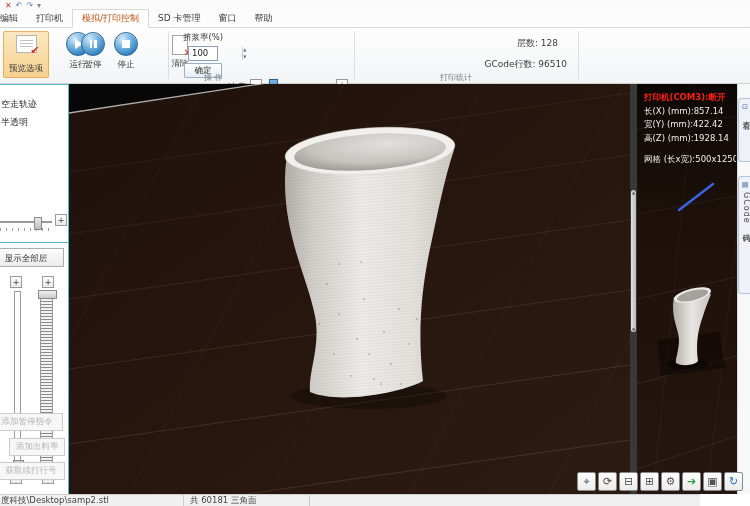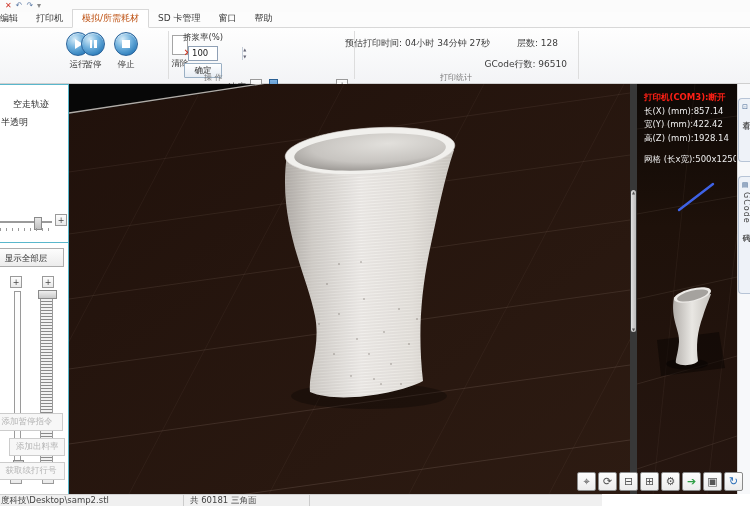--- a/index.html
+++ b/index.html
@@ -96,21 +96,21 @@
   .vtab{position:absolute;left:0px;width:13px;background:#eef2f8;border:1px solid #b7c4d6;border-right:none;border-radius:4px 0 0 4px;display:flex;flex-direction:column;align-items:center;padding:4px 0;box-sizing:border-box;}
   .vt-ico{font-size:7px;color:#4a6a94;line-height:8px;}
   .vt-label{writing-mode:vertical-rl;font-size:8px;color:#444;letter-spacing:1px;margin-top:3px;white-space:nowrap;}
   .vtab1{top:14px;height:64px;}
   .vtab2{top:92px;height:118px;}
   
   .bottom-toolbar{position:absolute;top:472px;left:577px;display:flex;gap:2px;}
   .vt-btn{width:19px;height:19px;border:1px solid #8a8a8a;background:linear-gradient(#fdfdfd,#ececec);border-radius:2px;font-size:11px;line-height:17px;text-align:center;color:#555;padding:0;box-sizing:border-box;font-family:inherit;}
   .vt-btn.green{color:#2e9e44;} .vt-btn.blue{color:#2b6fb8;}
   
-  .statusbar{position:absolute;top:494px;left:0;width:602px;height:12px;background:#f0f0f0;border-top:1px solid #cfcfcf;box-sizing:border-box;display:flex;align-items:flex-end;font-size:8.5px;color:#444;}
+  .statusbar{position:absolute;top:494px;left:0;width:700px;height:12px;background:#f0f0f0;border-top:1px solid #cfcfcf;box-sizing:border-box;display:flex;align-items:flex-end;font-size:8.5px;color:#444;}
   .sb-cell{height:100%;display:flex;align-items:center;box-sizing:border-box;border-right:1px solid #cccccc;white-space:nowrap;overflow:hidden;}
   .cell-path{width:184px;padding-left:1px;}
   .cell-tri{width:126px;padding-left:6px;}
   .cell-rest{flex:1;border-right:none;}
 </style>
 </head>
 <body>
 
 <div class="titlebar">
   <div class="qa">
@@ -118,28 +118,32 @@
     <span class="qa-btn qa-del">✕</span>
     <span class="qa-btn">↶</span>
     <span class="qa-btn">↷</span>
     <span class="qa-btn qa-more">▾</span>
   </div>
 </div>
 
 <div class="menubar">
   <span class="mtab mtab-cut">编辑</span>
   <span class="mtab">打印机</span>
-  <span class="mtab active">模拟/所需耗材</span>
+  <span class="mtab active">模拟/打印控制</span>
   <span class="mtab">SD 卡管理</span>
   <span class="mtab">窗口</span>
   <span class="mtab">帮助</span>
 </div>
 
 <div class="ribbon">
 
+  <div class="rb-item preview-opt">
+    <div class="po-ico"></div>
+    <div class="rb-label">预览选项</div>
+  </div>
 
   <div class="rb-item" style="left:44px;width:32px;margin-left:18px;">
     <div class="circle">
         <span class="tri"></span>
       </div>
     <div class="rb-label">运行</div>
   </div>
   <div class="rb-item" style="left:77px;width:32px;">
     <div class="circle">
         <span class="pause-bars">
@@ -179,30 +183,29 @@
   <span class="sq-btn speed-minus">-</span>
   <div class="speed-track">
     <div class="speed-handle"></div>
   </div>
   <span class="sq-btn speed-plus">+</span>
 
   <span class="grp-label" style="left:204px;">操 作</span>
 
   <div class="rsep" style="left:354px;"></div>
 
-  <span class="stat" style="top:9px;right:260px;">预估打印时间: 04小时 34分钟 27秒</span>
   <span class="stat" style="top:9px;right:192px;margin-left:38px;">层数: 128</span>
   <span class="stat" style="top:30px;right:183px;">GCode行数: 96510</span>
   <span class="grp-label" style="left:440px;">打印统计</span>
 
   <div class="rsep" style="left:578px;"></div>
 </div>
 
 <div class="sidebar">
-  <div class="sb-row" style="top:13px;margin-left:12px;">空走轨迹</div>
+  <div class="sb-row" style="top:13px;">空走轨迹</div>
   <div class="sb-row" style="top:31px;">半透明</div>
 
   <div class="hs-wrap">
     <div class="hs-track">
         <div class="hs-handle"></div>
       </div>
     <div class="hs-ticks"></div>
   </div>
   <span class="sq-btn hs-plus">+</span>
 

